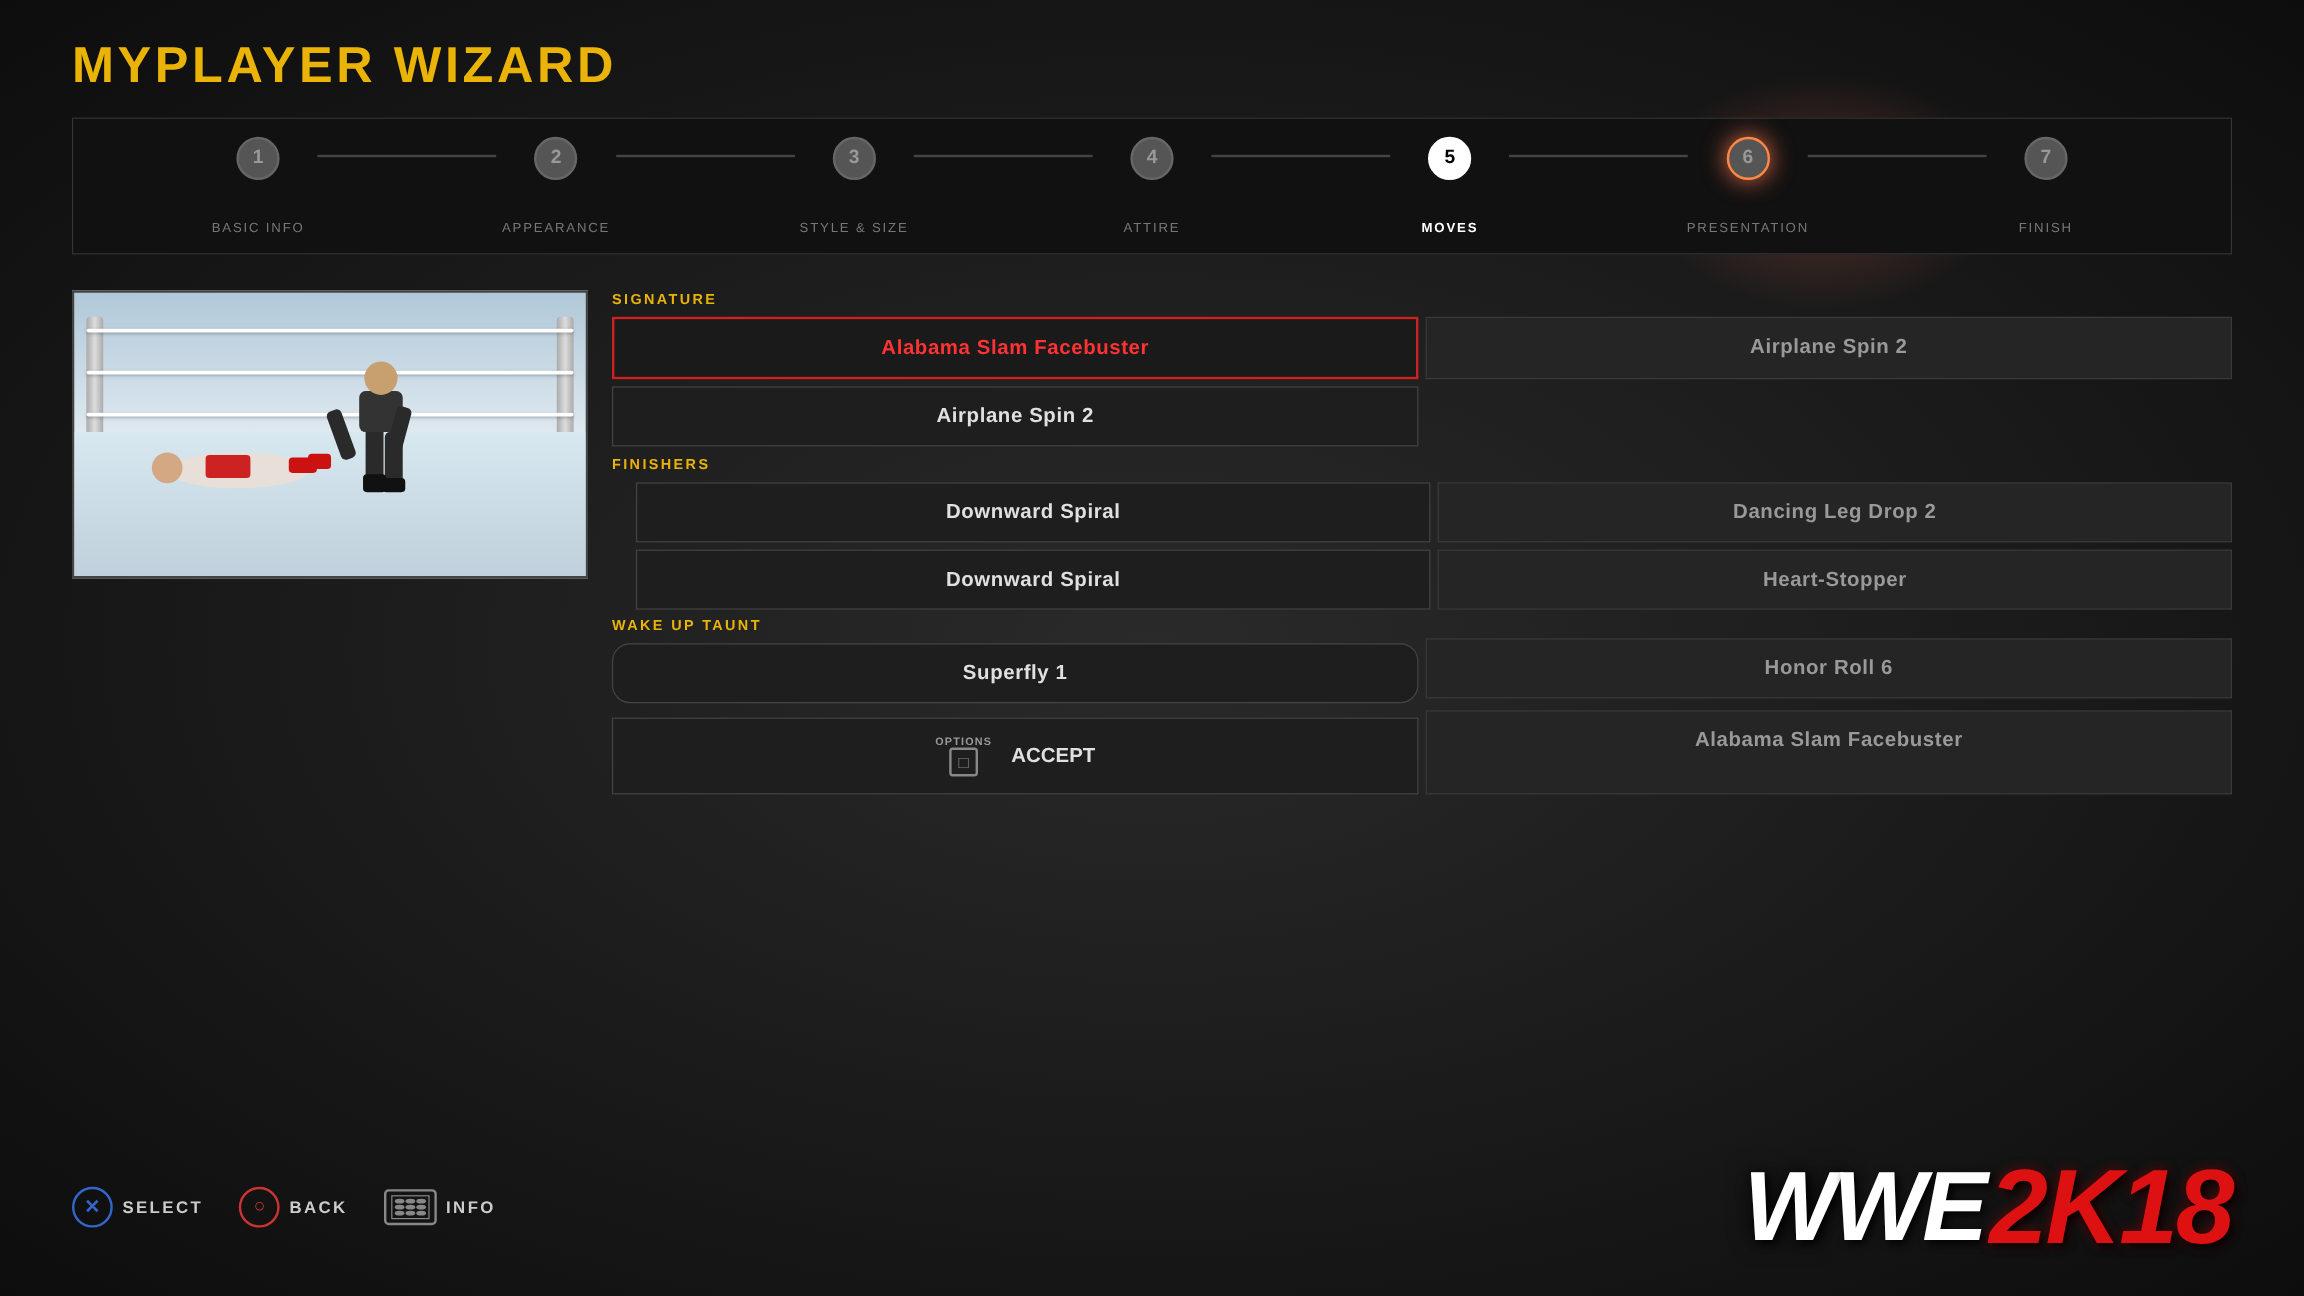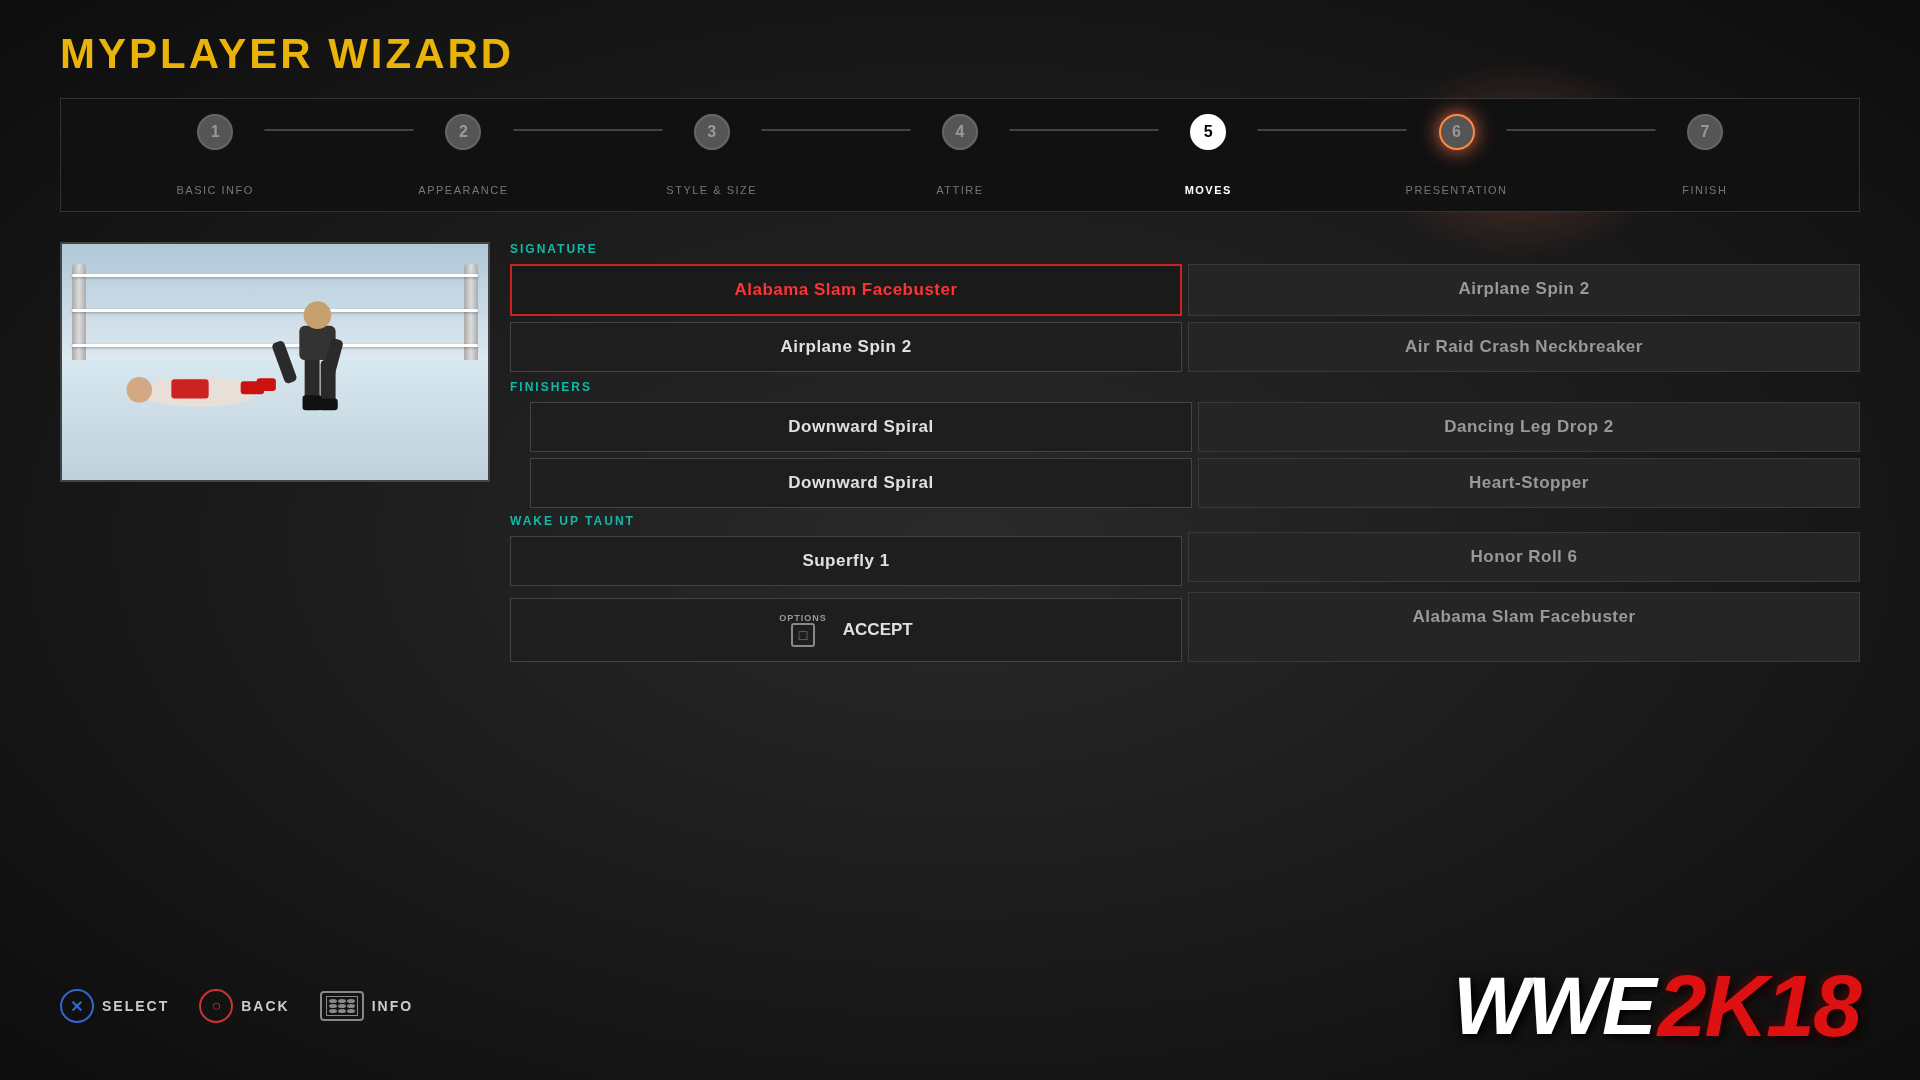--- a/index.html
+++ b/index.html
@@ -185,21 +185,21 @@
 
     
     .right-panel {
       flex: 1;
     }
 
     .section-label {
       font-size: 12px;
       font-weight: bold;
       letter-spacing: 2px;
-      color: #14b8a6;
+      color: #eab308;
       margin-bottom: 8px;
       text-transform: uppercase;
     }
 
     .move-btn {
       background: #2a2a2a;
       border: 1px solid #555;
       color: #ccc;
       padding: 14px 20px;
       font-size: 17px;
@@ -465,23 +465,20 @@
         </div>
 
         <div class="move-btn right-col">
           <span>Airplane Spin 2</span>
         </div>
 
         <div class="move-btn left-col">
           <span>Airplane Spin 2</span>
         </div>
 
-        <div class="move-btn right-col">
-          <span>Air Raid Crash Neckbreaker</span>
-        </div>
       </div>
 
       <div class="section-label section-gap">FINISHERS</div>
 
       <div style="display:grid;grid-template-columns:1fr 1fr;gap:6px;margin-bottom:6px;padding-left:20px;">
 
         <div class="move-btn left-col">
           <span>Downward Spiral</span>
         </div>
 
@@ -495,21 +492,21 @@
 
         <div class="move-btn right-col">
           <span>Heart-Stopper</span>
         </div>
       </div>
 
       <div style="display:grid;grid-template-columns:1fr 1fr;gap:6px;margin-bottom:6px;">
 
         <div>
           <div class="section-label">WAKE UP TAUNT</div>
-          <div class="move-btn left-col" style="margin-top:0;">
+          <div class="move-btn left-col" style="margin-top:0;border-radius:15px;">
             <span>Superfly 1</span>
           </div>
         </div>
 
         <div style="display:flex;flex-direction:column;gap:6px;">
           <div class="move-btn right-col" style="margin-top:18px;">
             <span>Honor Roll 6</span>
           </div>
         </div>
       </div>

